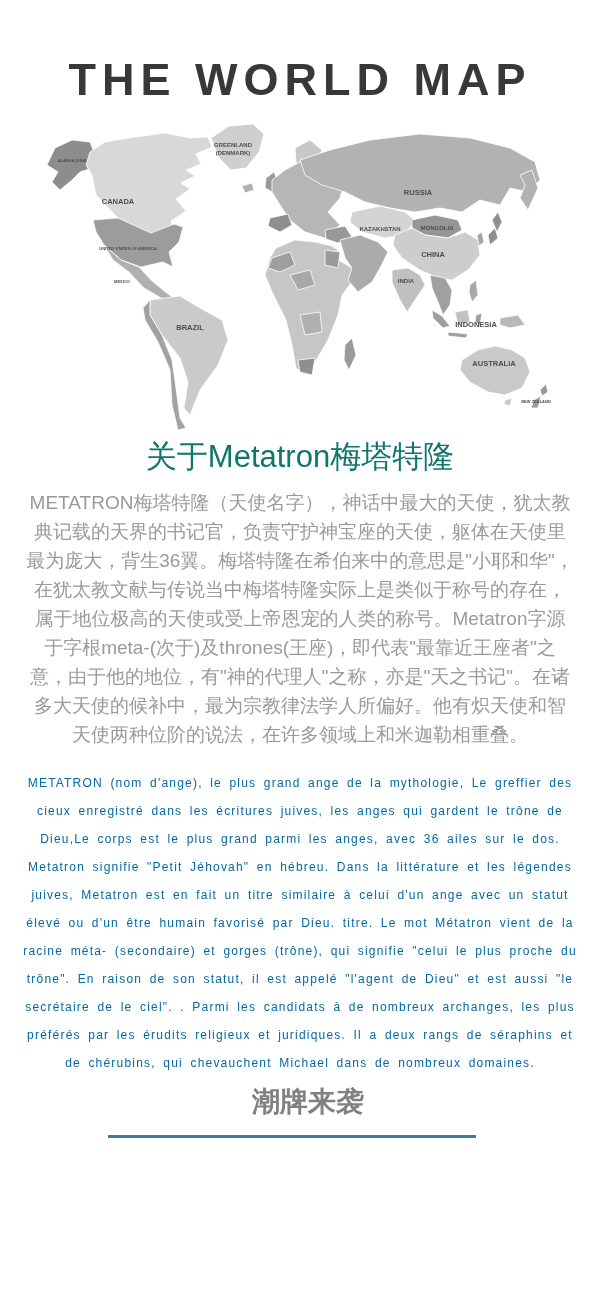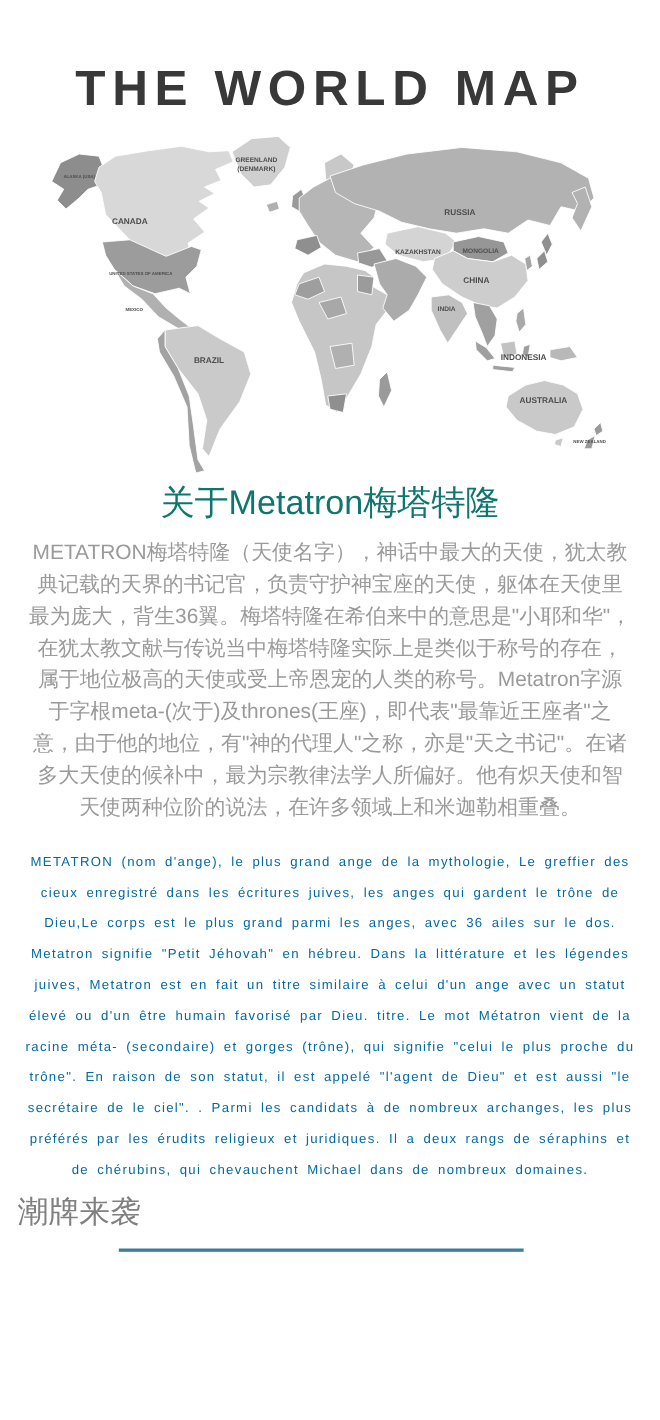--- a/index.html
+++ b/index.html
@@ -52,22 +52,23 @@
     text-align: center;
     font-size: 12px;
     line-height: 28px;
     font-weight: 300;
     letter-spacing: 1.2px;
     word-spacing: 3px;
     color: #0369a1;
   }
   .footer-heading {
     margin-top: 6px;
+    text-align: center;
     font-size: 28px;
-    font-weight: 400;
+    font-weight: 700;
     color: #808080;
     padding-left: 16px;
   }
   .divider {
     width: 368px;
     height: 3px;
     margin-top: 14px;
     margin-left: 108px;
   }
 </style>

